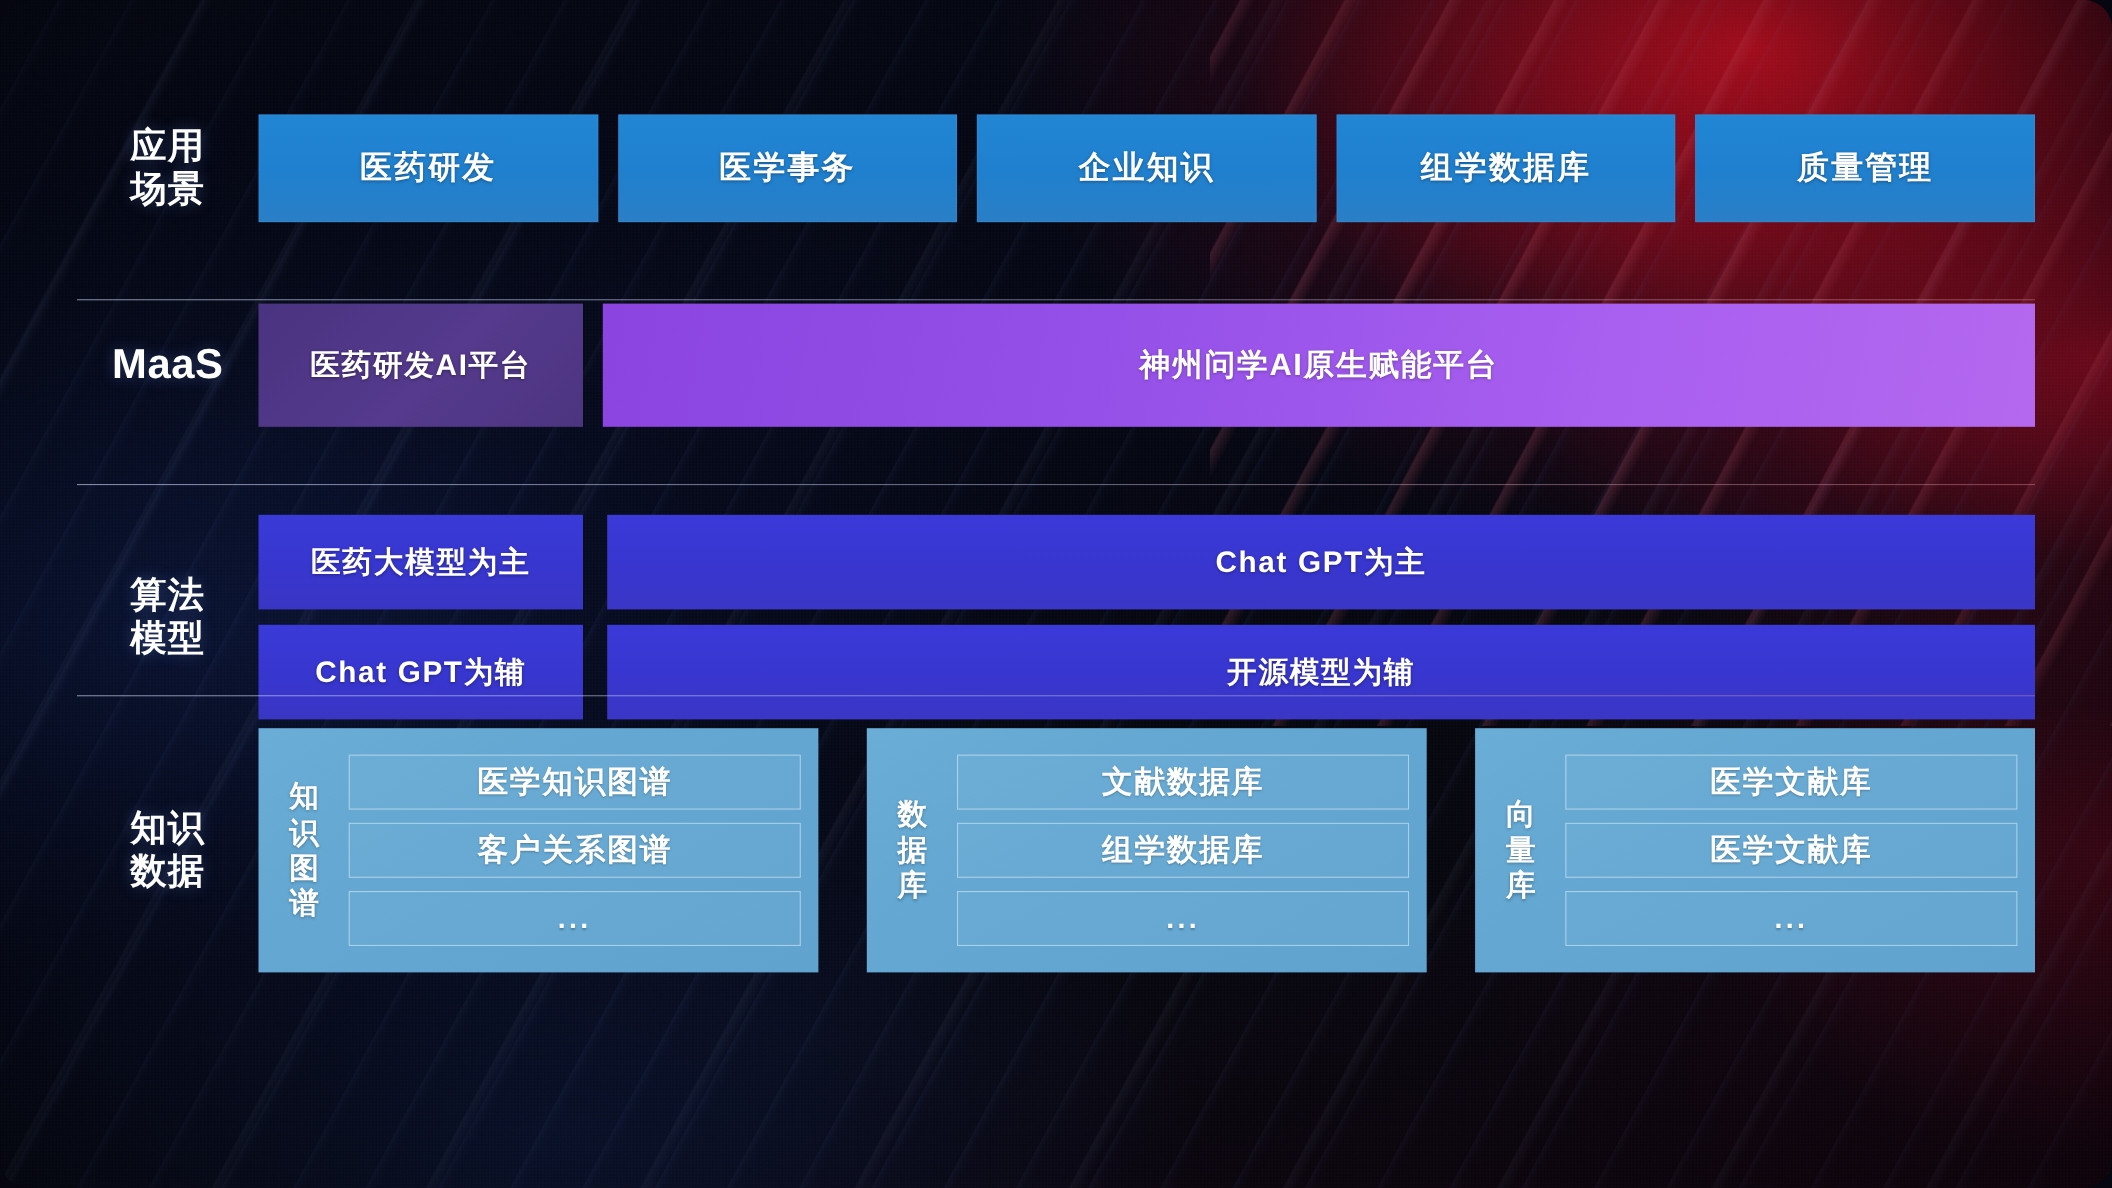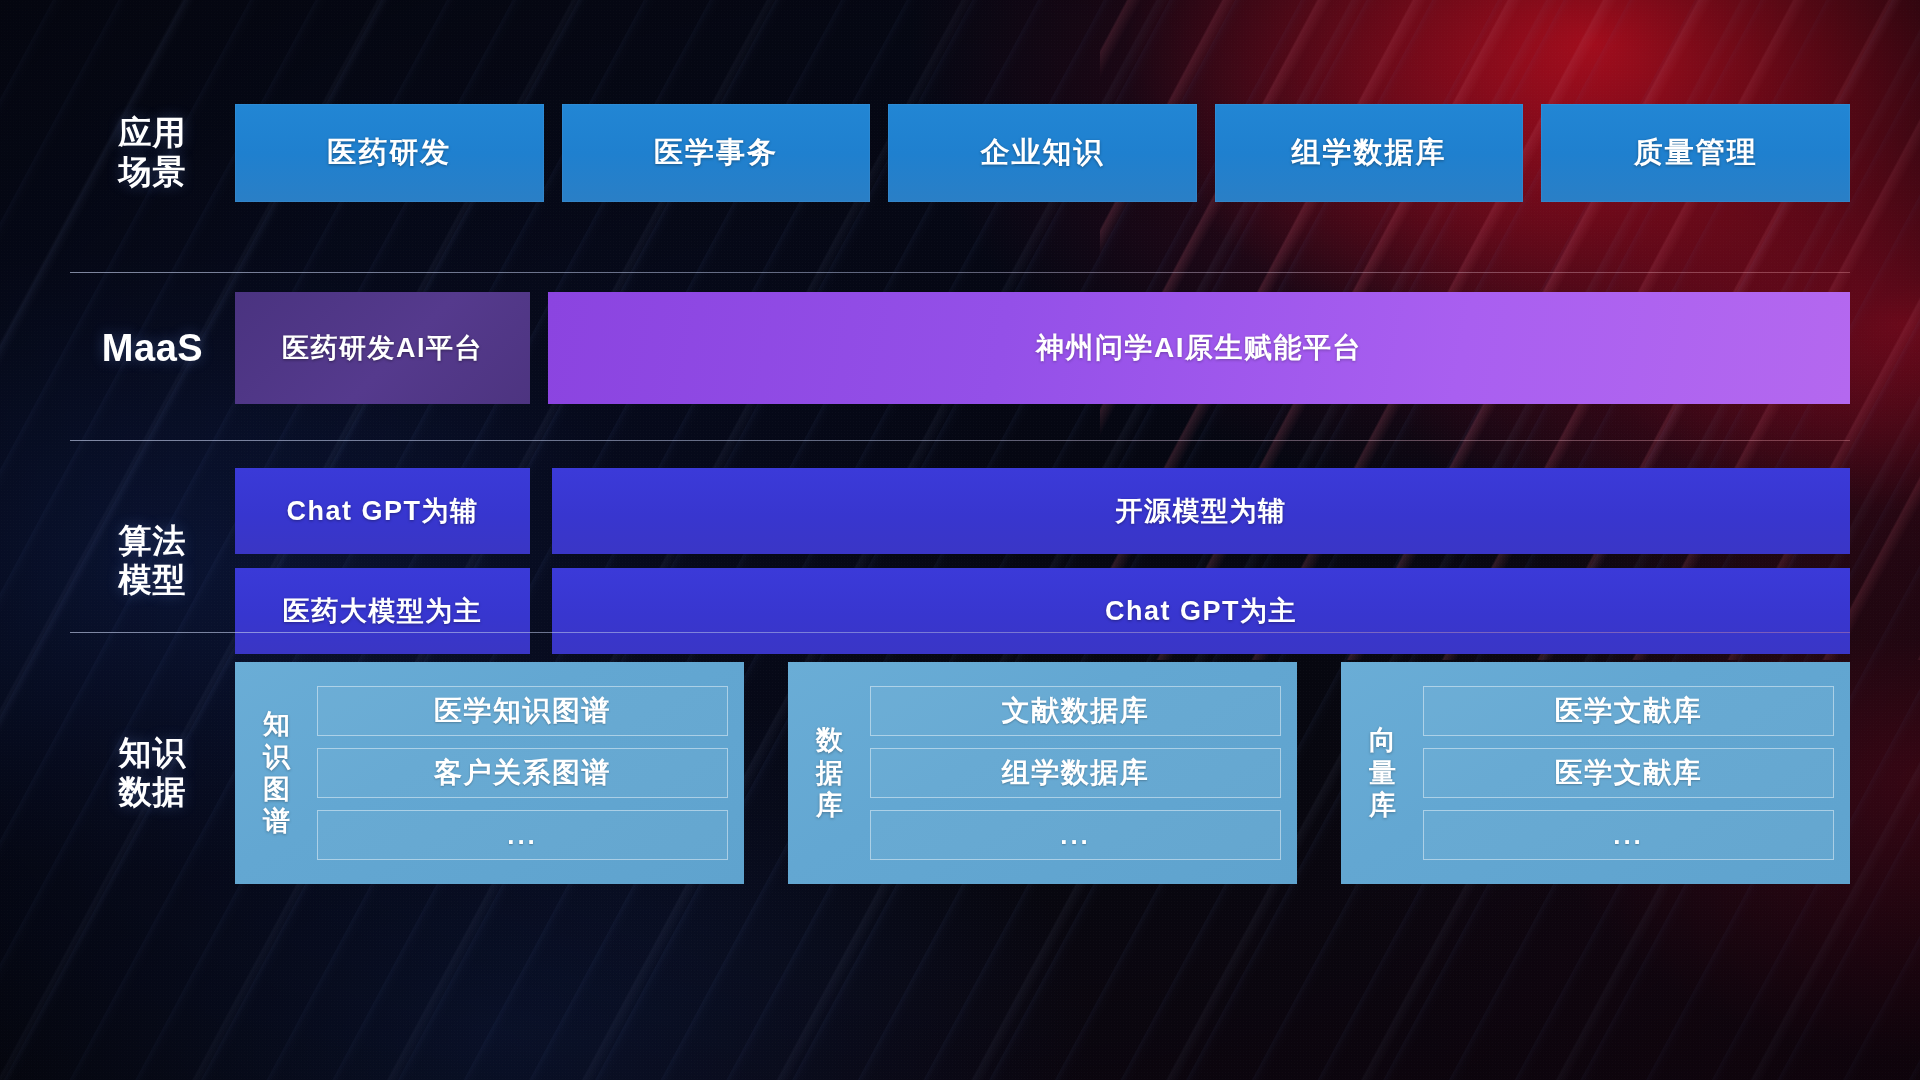--- a/index.html
+++ b/index.html
@@ -12,20 +12,21 @@
     font-family: "Liberation Sans", "DejaVu Sans", sans-serif;
   }
 
   
   #stage {
     position: relative;
     width: 1920px;
     height: 1080px;
     background: #04050d;
     overflow: hidden;
+    border-radius: 26px;
   }
   .bg-base {
     position: absolute; inset: 0;
     background:
       radial-gradient(ellipse 900px 620px at 83% 4%,  rgba(232,18,40,0.95) 0%, rgba(190,14,36,0.65) 26%, rgba(96,8,28,0.28) 52%, rgba(10,8,22,0) 76%),
       radial-gradient(ellipse 700px 420px at 99% 30%, rgba(216,16,46,0.70) 0%, rgba(120,10,34,0.30) 45%, rgba(10,8,22,0) 75%),
       radial-gradient(ellipse 760px 560px at 100% 72%, rgba(150,12,38,0.42) 0%, rgba(40,8,24,0.18) 50%, rgba(6,6,16,0) 80%),
       radial-gradient(ellipse 1100px 700px at 8% 52%, rgba(12,24,62,0.85) 0%, rgba(7,12,34,0.55) 45%, rgba(4,5,14,0) 80%),
       radial-gradient(ellipse 820px 520px at 26% 96%, rgba(14,30,74,0.55) 0%, rgba(5,8,24,0) 72%),
       linear-gradient(160deg, #070a1a 0%, #050713 40%, #07070f 70%, #120510 100%);
@@ -258,43 +259,43 @@
         <div class="app-box">医药研发</div>
         <div class="app-box">医学事务</div>
         <div class="app-box">企业知识</div>
         <div class="app-box">组学数据库</div>
         <div class="app-box">质量管理</div>
       </div>
     </div>
 
     <div class="divider" style="top:272px;"></div>
 
-    <div class="row" style="top:292px;">
+    <div class="row" style="top:276px;">
       <div class="rowlabel latin">MaaS</div>
       <div class="cells">
         <div class="maas-left">医药研发AI平台</div>
         <div class="maas-right">神州问学AI原生赋能平台</div>
       </div>
     </div>
 
     <div class="divider" style="top:440px;"></div>
 
     <div class="row" style="top:468px;">
       <div class="rowlabel">
         <div>算法</div>
         <div>模型</div>
       </div>
       <div class="algo-stack">
         <div class="algo-line">
+          <div class="algo-left">医药大模型为主</div>
+          <div class="algo-right">Chat GPT为主</div>
+        </div>
+        <div class="algo-line">
           <div class="algo-left">Chat GPT为辅</div>
           <div class="algo-right">开源模型为辅</div>
-        </div>
-        <div class="algo-line">
-          <div class="algo-left">医药大模型为主</div>
-          <div class="algo-right">Chat GPT为主</div>
         </div>
       </div>
     </div>
 
     <div class="divider" style="top:632px;"></div>
 
     <div class="row" style="top:662px;">
       <div class="rowlabel">
         <div>知识</div>
         <div>数据</div>

